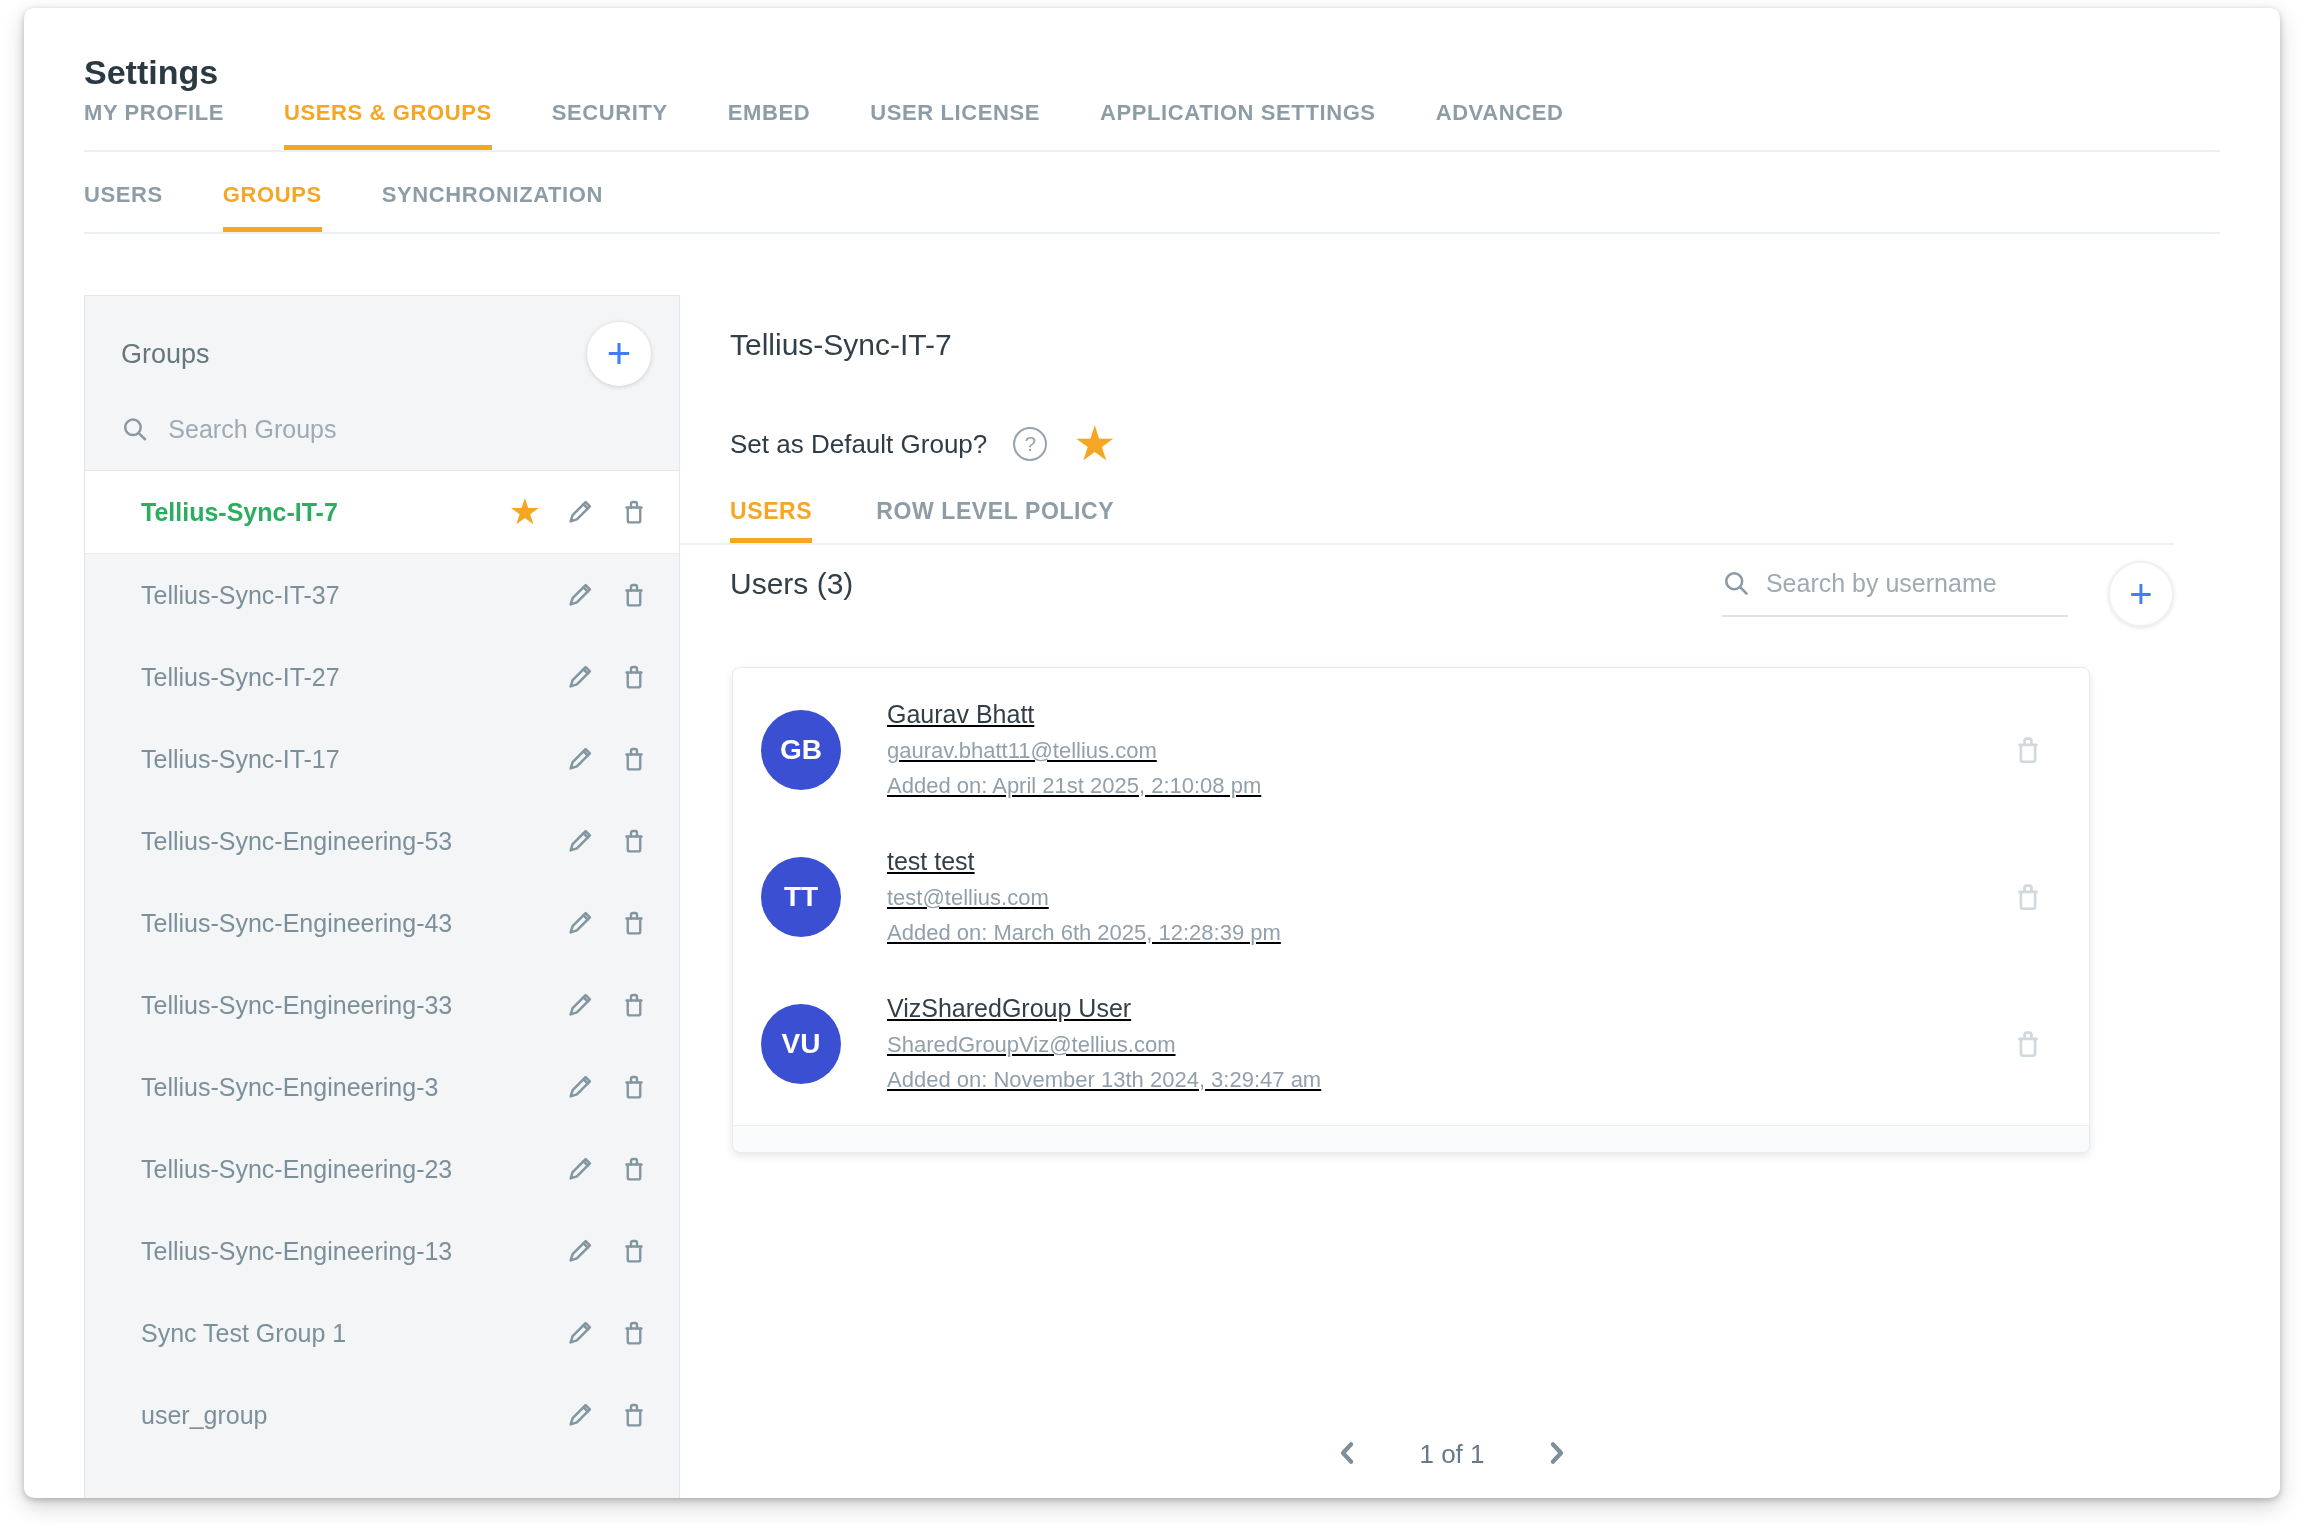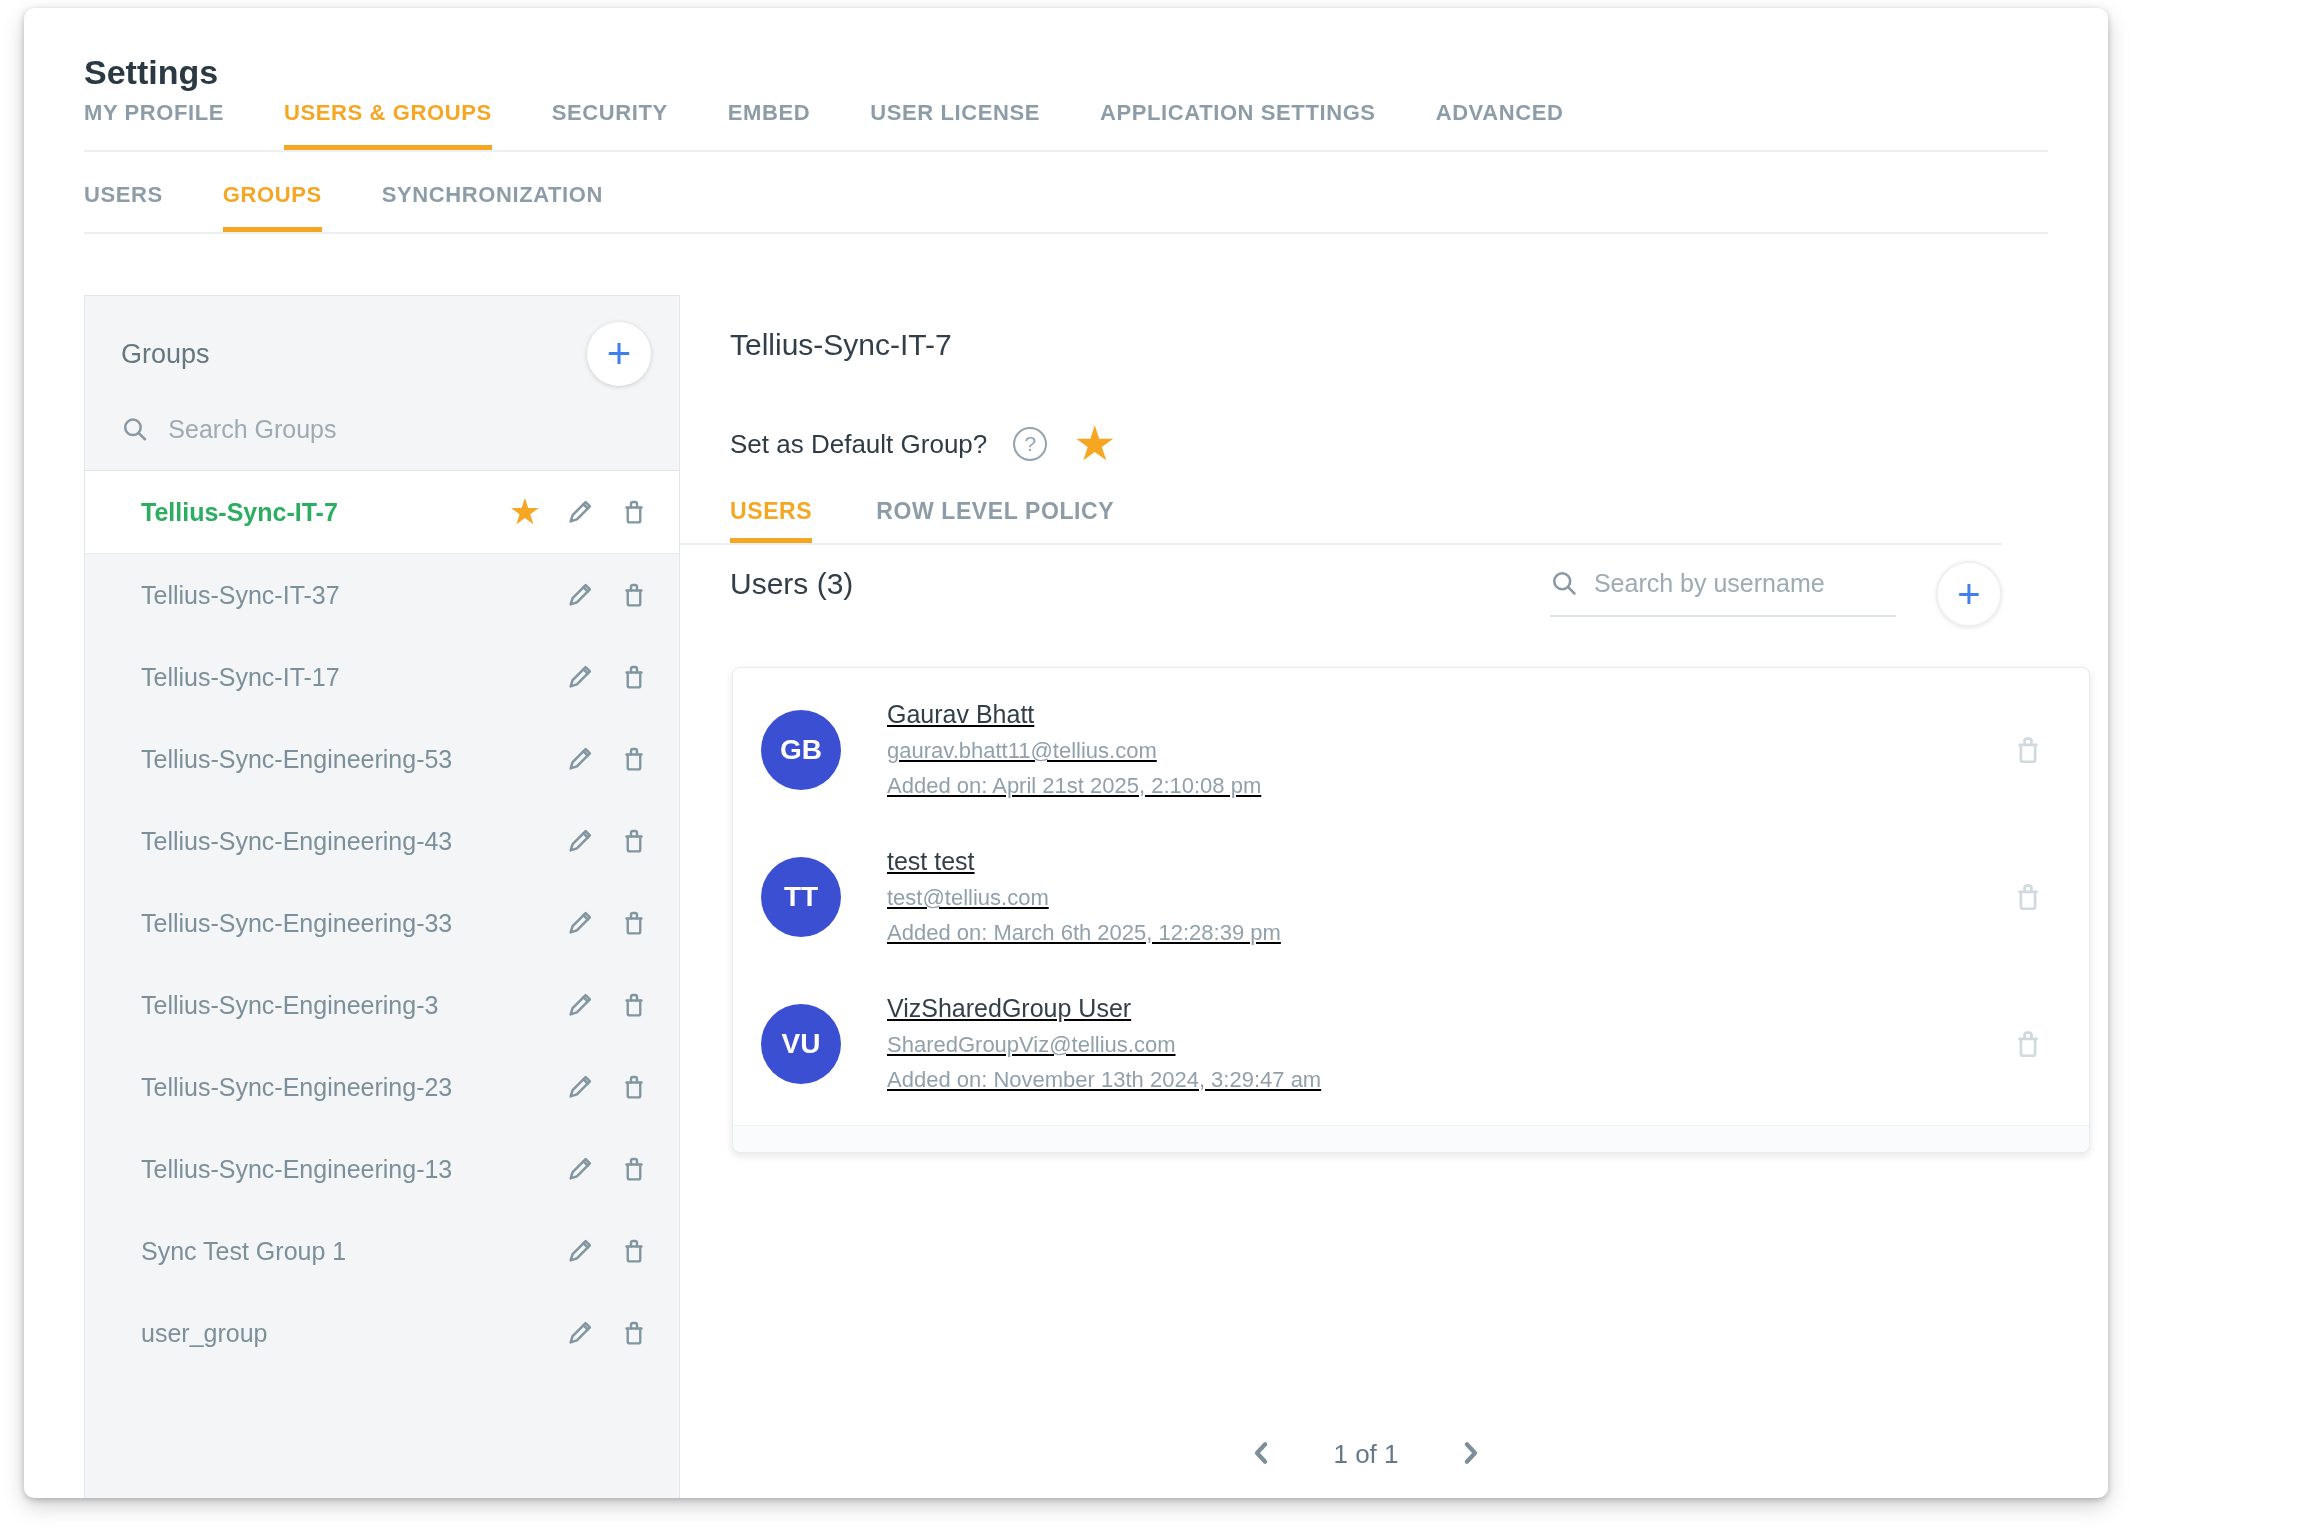--- a/index.html
+++ b/index.html
@@ -1,22 +1,22 @@
 <!DOCTYPE html>
 <html><head>
 <meta charset="utf-8">
 <style>
   html,body { margin:0; padding:0; background:#ffffff; }
   body { width:2304px; height:1530px; position:relative; overflow:hidden;
          font-family:"Liberation Sans", sans-serif; -webkit-font-smoothing:antialiased; }
 
-  .window { position:absolute; left:24px; top:8px; width:2036px; height:1490px;
+  .window { position:absolute; left:24px; top:8px; width:2256px; height:1490px;
             background:#ffffff; border-radius:10px;
             box-shadow:0 2px 6px rgba(0,0,0,.22), 0 8px 22px rgba(0,0,0,.18);
-            overflow:hidden;padding-left:48px; }
+            overflow:hidden; }
 
   .page-title { position:absolute; left:60px; top:22px; font-size:34px; font-weight:700; color:#2b3942; }
 
   
   .tabrow { position:absolute; left:60px; right:60px; display:flex; gap:60px;
             border-bottom:2px solid #edf0f2; }
   .tabrow.row1 { top:86px; }
   .tabrow.row2 { top:168px; }
   .tab { padding:6px 0 24px; font-size:22px; font-weight:700; letter-spacing:.6px;
          color:#8d9da8; cursor:pointer; white-space:nowrap; }
@@ -193,20 +193,32 @@
 
             <svg width="30" height="30" viewBox="0 0 24 24">
               <use href="#i-pencil"></use>
             </svg>
             <svg width="30" height="30" viewBox="0 0 24 24">
               <use href="#i-trash"></use>
             </svg>
           </span>
         </div>
 
+        <div class="group-row">
+          <span class="name">Tellius-Sync-IT-27</span>
+          <span class="row-icons">
+
+            <svg width="30" height="30" viewBox="0 0 24 24">
+              <use href="#i-pencil"></use>
+            </svg>
+            <svg width="30" height="30" viewBox="0 0 24 24">
+              <use href="#i-trash"></use>
+            </svg>
+          </span>
+        </div>
 
         <div class="group-row">
           <span class="name">Tellius-Sync-IT-17</span>
           <span class="row-icons">
 
             <svg width="30" height="30" viewBox="0 0 24 24">
               <use href="#i-pencil"></use>
             </svg>
             <svg width="30" height="30" viewBox="0 0 24 24">
               <use href="#i-trash"></use>

